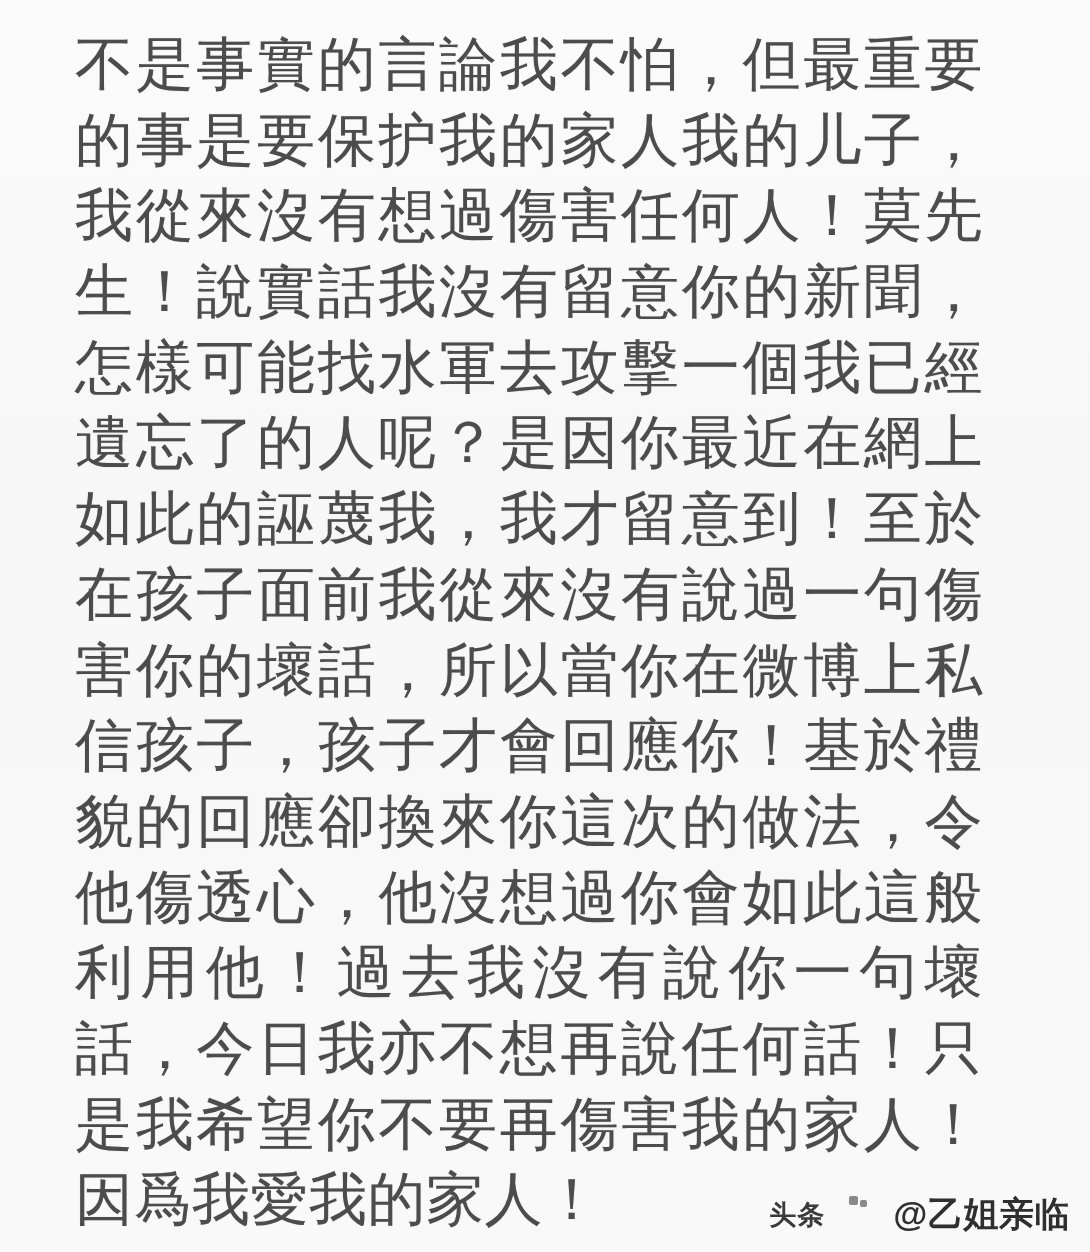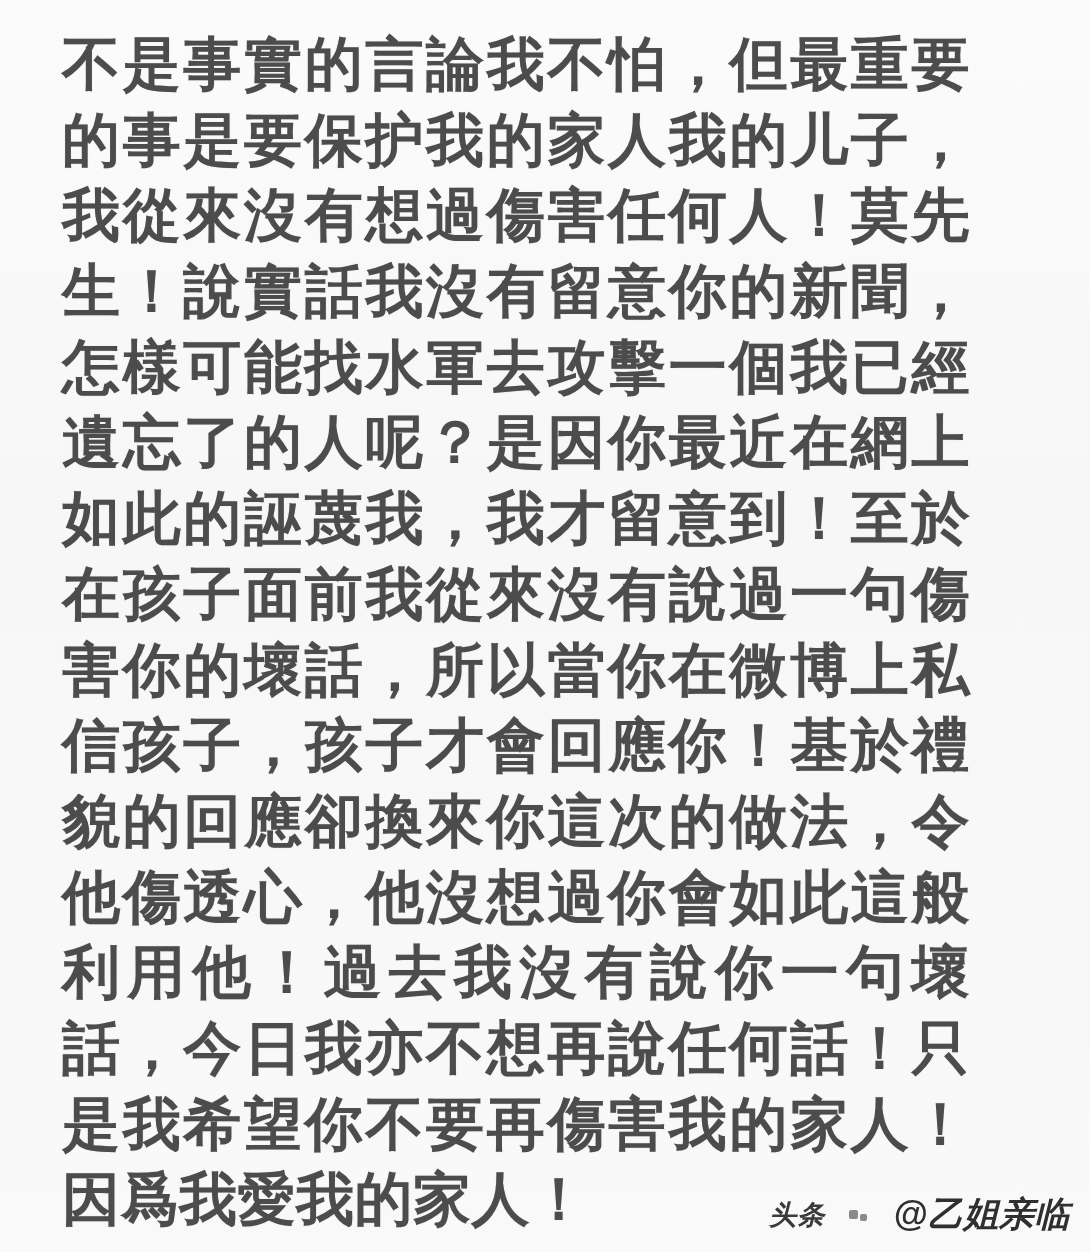--- a/index.html
+++ b/index.html
@@ -22,44 +22,42 @@
   }
   
   .paper-tint {
     position: absolute;
     inset: 0;
     background: linear-gradient(180deg, #fbfbfb 0%, #f7f7f7 40%, #f9f9f9 100%);
     pointer-events: none;
   }
   .statement {
     position: absolute;
-    left: 4px;
+    left: 17px;
     top: 0;
     width: 1022px;
     padding: 26px 56px 0 58px;
     box-sizing: border-box;
     color: #4c4c4c;
     font-size: 58px;
     line-height: 1.305;
     letter-spacing: 0.5px;
-    font-weight: 700;
+    font-weight: 400;
     text-align: justify;
     text-justify: inter-character;
     white-space: pre-wrap;
     word-break: break-all;
     text-shadow: 0 0 1px rgba(80,80,80,0.25);
   }
   .watermark {
     position: absolute;
     right: 20px;
     bottom: 14px;
     display: flex;
-    align-items: center;
     gap: 24px;
-    font-style: italic;
   }
   .watermark .wm-logo {
     display: flex;
     align-items: center;
     font-size: 27px;
     font-weight: 700;
     color: #3a3a3a;
     letter-spacing: 1px;
   }
   .watermark .wm-sep {

